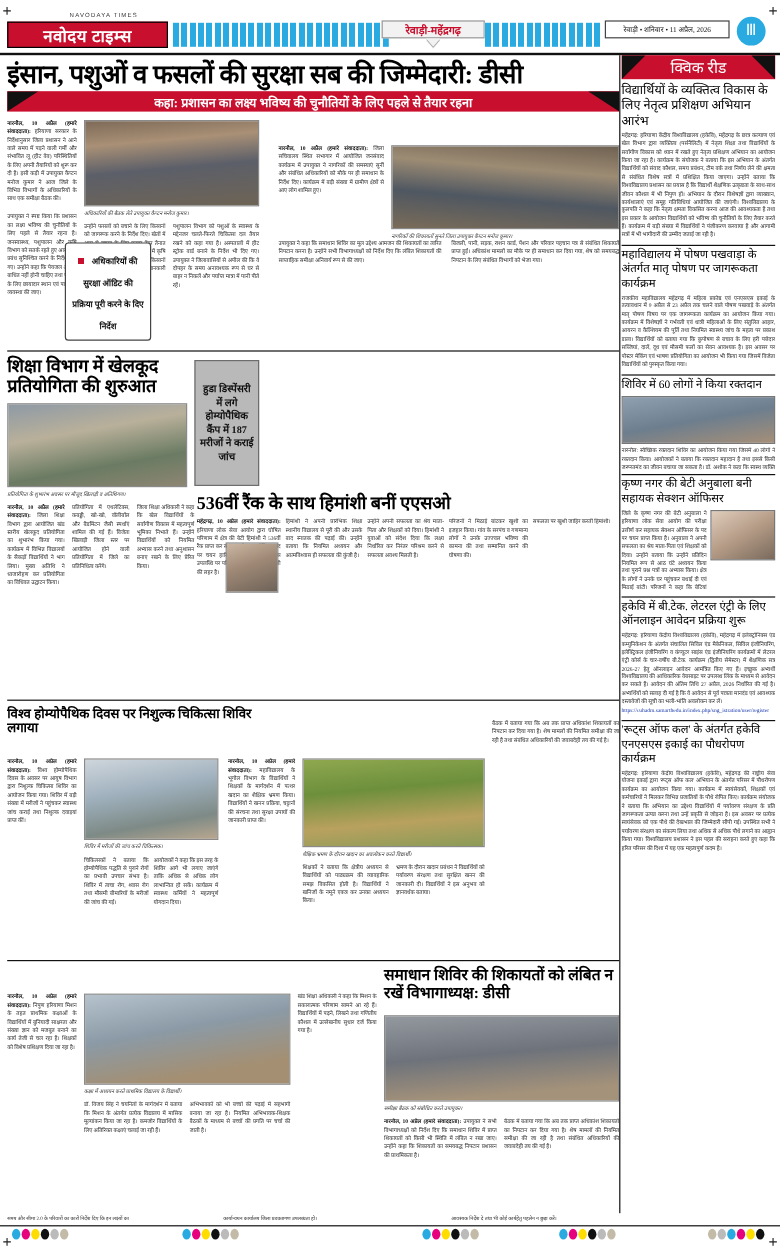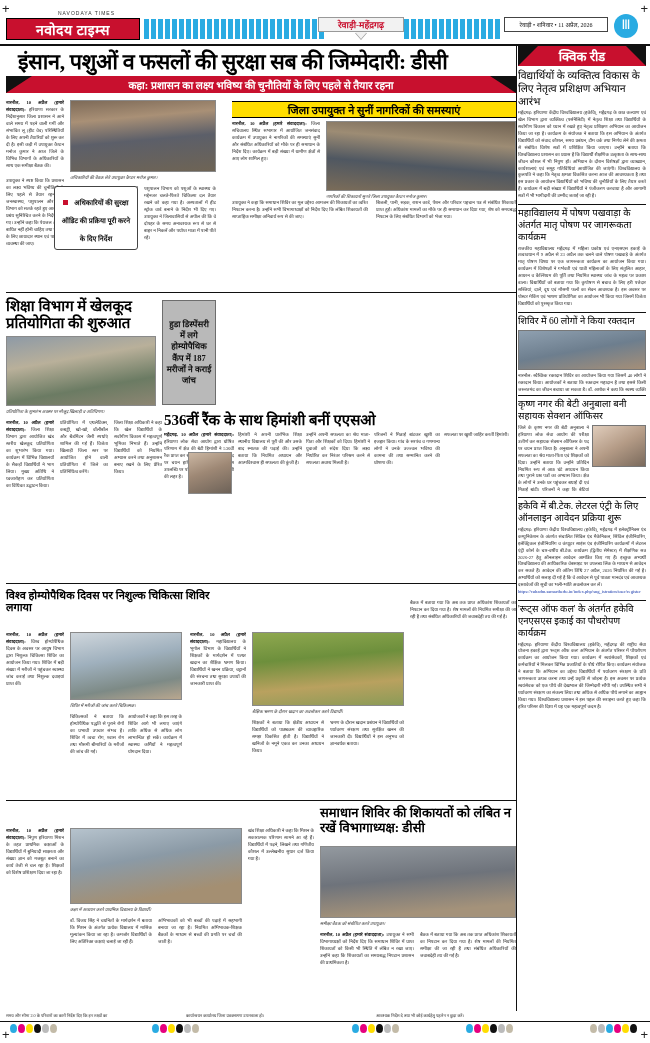--- a/index.html
+++ b/index.html
@@ -47,21 +47,21 @@
   .mast-emblem { position:absolute; left:614px; top:4px; width:24px; height:24px; }
   .mast-emblem .disc { width:24px; height:24px; border-radius:50%; background:#29abe2; position:relative; }
   .mast-emblem .disc:before {
     content:"Ⅲ"; position:absolute; left:0; right:0; top:3px; text-align:center;
     color:#fff; font-size:13px; font-family:"Liberation Serif",serif;
   }
   .mast-rule { position:absolute; left:0; top:44px; width:650px; height:2px; background:#111; }
 
   
   .lead-head {
-    position:absolute; left:18px; top:46px; width:510px; height:28px;
+    position:absolute; left:6px; top:46px; width:510px; height:28px;
     display:flex; align-items:center;
   }
   .lead-head h1 { font-size:21.5px; font-weight:bold; color:#000; letter-spacing:-.3px; white-space:nowrap; }
   .lead-sub {
     position:absolute; left:6px; top:76px; width:510px; height:17px;
     background:#c8102e; color:#fff;
     display:flex; align-items:center; justify-content:center;
   }
   .lead-sub span { font-size:10.5px; font-weight:bold; }
   .lead-sub:before, .lead-sub:after {
@@ -70,21 +70,21 @@
   .lead-sub:before { left:0; clip-path: polygon(0 0,100% 0,0 100%); }
   .lead-sub:after  { right:0; clip-path: polygon(100% 0,100% 100%,0 0); }
 
   
   .rail { position:absolute; left:518px; top:46px; width:128px; height:965px; }
   .rail-divider { position:absolute; left:516px; top:46px; width:1px; height:965px; background:#111; }
   .qr-banner {
     position:relative; width:128px; height:20px; margin-top:0;
     background:#c8102e; display:flex; align-items:center; justify-content:center;
   }
-  .qr-banner span { color:#fff; font-size:13px; font-weight:bold; }
+  .qr-banner span { color:#fff; font-size:13px; font-weight:normal; }
   .qr-banner:before, .qr-banner:after {
     content:""; position:absolute; top:0; width:20px; height:20px; background:#111;
   }
   .qr-banner:before { left:0; clip-path: polygon(0 0,100% 0,0 100%); }
   .qr-banner:after  { right:0; clip-path: polygon(100% 0,100% 100%,0 0); }
 
   .rail-head { font-size:9.5px; font-weight:normal; line-height:1.25; color:#000; margin:3px 0 2px; }
   .rail-head.big { font-size:10.5px; }
   .rail-body { font-size:4.6px; line-height:1.5; text-align:justify; color:#2a2a2a; }
   .rail-rule { height:1px; background:#111; margin:4px 0 3px; }
@@ -180,28 +180,25 @@
   <div class="photo ph-meeting" style="left:70px;top:100px;width:146px;height:72px;"></div>
   <div class="cap" style="left:70px;top:174px;width:146px;">अधिकारियों की बैठक लेते उपायुक्त कैप्टन मनोज कुमार।</div>
 
   <div class="col" style="left:70px;top:186px;width:68px;height:112px;overflow:hidden;">
     <span>उन्होंने फसलों को बचाने के लिए किसानों को जागरूक करने के निर्देश दिए। खेतों में आग से बचाव के लिए फायर टेंडर तैनात रखने के आदेश दिए गए हैं। बैठक में कृषि विभाग को निर्देश दिए गए कि वे किसानों को समय-समय पर मौसम संबंधी जानकारी उपलब्ध कराएं।</span>
   </div>
   <div class="col" style="left:144px;top:186px;width:72px;height:112px;overflow:hidden;">
     <span>पशुपालन विभाग को पशुओं के स्वास्थ्य के मद्देनजर चलते-फिरते चिकित्सा दल तैयार रखने को कहा गया है। अस्पतालों में हीट स्ट्रोक वार्ड बनाने के निर्देश भी दिए गए। उपायुक्त ने जिलावासियों से अपील की कि वे दोपहर के समय अनावश्यक रूप से घर से बाहर न निकलें और पर्याप्त मात्रा में पानी पीते रहें।</span>
   </div>
 
-  <div class="callout" style="left:54px;top:186px;width:84px;">
+  <div class="callout" style="left:54px;top:202px;width:72px;">
     <span class="bullet"></span>
     <span>अधिकारियों की सुरक्षा ऑडिट की प्रक्रिया पूरी करने के दिए निर्देश</span>
   </div>
 
-  <div class="yellow-head" style="left:232px;top:101px;width:284px;height:17px;">
-    <span>जिला उपायुक्त ने सुनीं नागरिकों की समस्याएं</span>
-  </div>
   <div class="col" style="left:232px;top:121px;width:88px;">
     <span class="byline">नारनौल, 10 अप्रैल (हमारे संवाददाता):</span>
     <span>जिला सचिवालय स्थित सभागार में आयोजित जनसंवाद कार्यक्रम में उपायुक्त ने नागरिकों की समस्याएं सुनीं और संबंधित अधिकारियों को मौके पर ही समाधान के निर्देश दिए। कार्यक्रम में बड़ी संख्या में ग्रामीण क्षेत्रों से आए लोग शामिल हुए।</span>
   </div>
   <div class="photo ph-meeting2" style="left:326px;top:121px;width:190px;height:70px;"></div>
   <div class="cap" style="left:326px;top:193px;width:190px;">नागरिकों की शिकायतों सुनते जिला उपायुक्त कैप्टन मनोज कुमार।</div>
 
   <div class="col" style="left:232px;top:200px;width:136px;height:98px;overflow:hidden;">
     <span>उपायुक्त ने कहा कि समाधान शिविर का मूल उद्देश्य आमजन की शिकायतों का त्वरित निपटान करना है। उन्होंने सभी विभागाध्यक्षों को निर्देश दिए कि लंबित शिकायतों की साप्ताहिक समीक्षा अनिवार्य रूप से की जाए।</span>
   </div>

